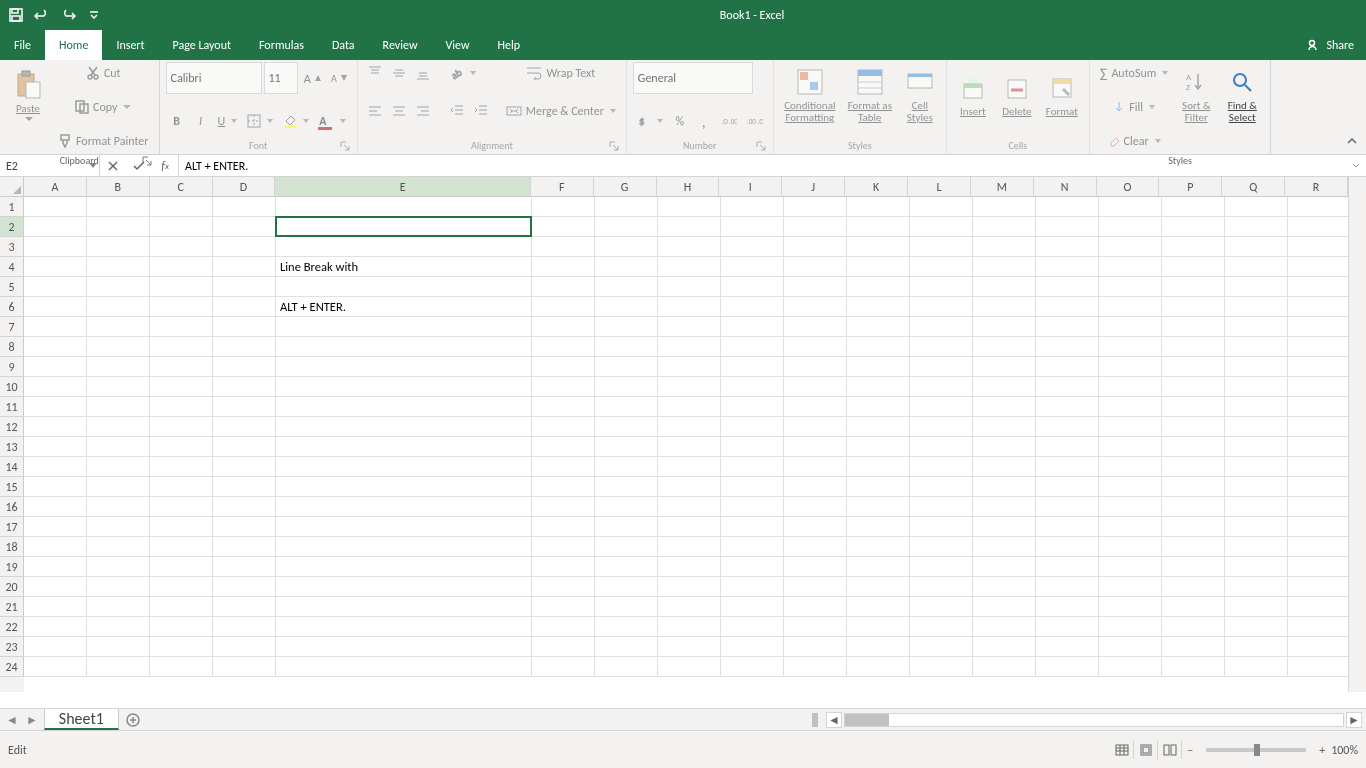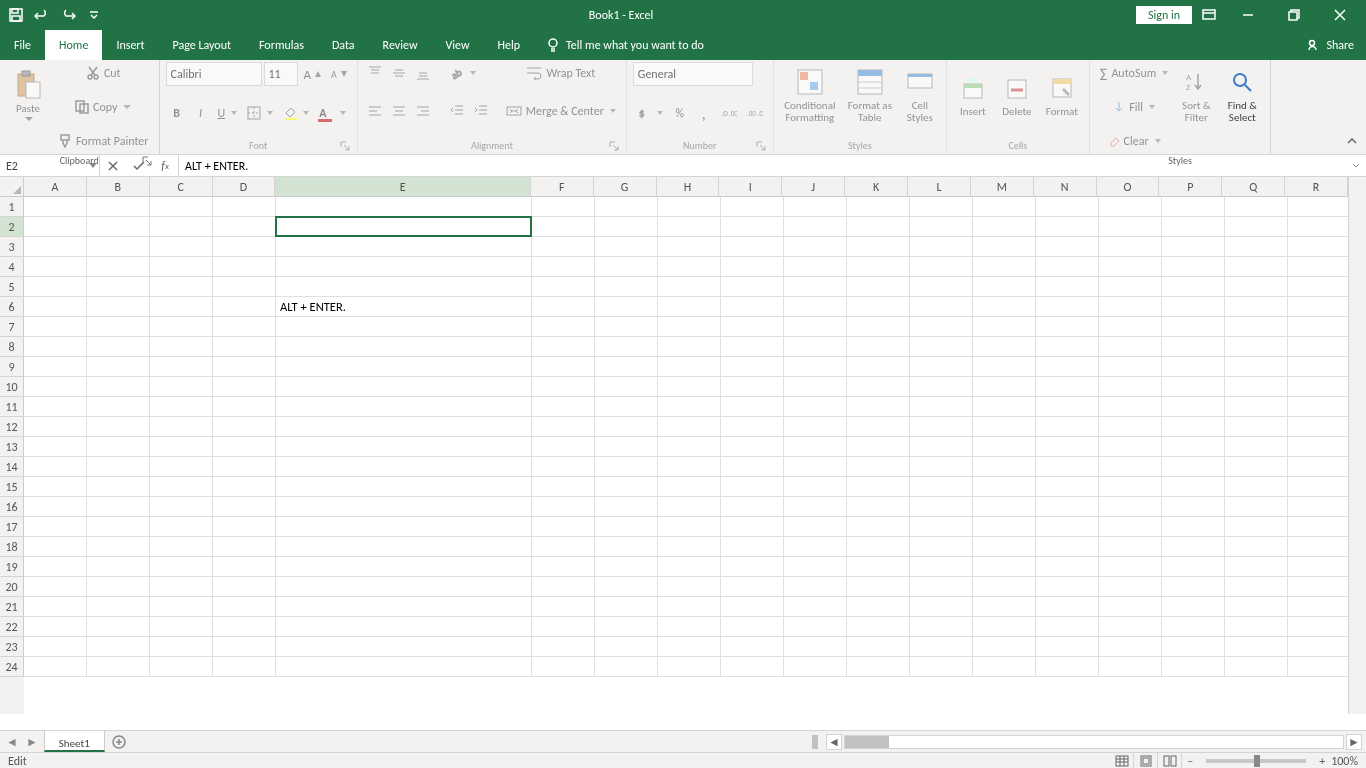--- a/index.html
+++ b/index.html
@@ -26,23 +26,23 @@
 .ribbon { height: 95px; background:#f3f2f1; border-bottom:1px solid #d4d4d4; display:flex; position:relative; }
 .group { border-right:1px solid #d4d4d4; display:flex; flex-direction:column; padding:2px 6px 0 6px; }
 .group-body { flex:1; display:flex; align-items:flex-start; gap:4px; }
 .group-label { text-align:center; font-size:10px; color:#666; padding:2px 0; position:relative; }
 .group-label .launcher { position:absolute; right:0; bottom:2px; width:12px; height:12px; display:flex; align-items:center; justify-content:center; cursor:pointer; }
 .vcol { display:flex; flex-direction:column; gap:12px; }
 .hrow { display:flex; align-items:center; gap:2px; }
 .btn-s { height:22px; min-width:22px; padding:0 4px; display:flex; align-items:center; justify-content:center; cursor:pointer; gap:4px; background:transparent; border:none; color:#444; font-size:12px; }
 .btn-big { width:44px; display:flex; flex-direction:column; align-items:center; justify-content:center; gap:2px; cursor:pointer; height:66px; font-size:11px; color:#444; }
 .btn-big .ico { height:32px; display:flex; align-items:center; justify-content:center; }
-.btn-big span { text-align:center; line-height:1.1; }
+.btn-big span { text-align:center; line-height:1.1;text-decoration:underline; }
 .dd-arrow { margin-left:2px; }
-select.fake, input.fake { border:1px solid #c8c8c8; background:#fff; height:24px; font-size:12px; padding:0 4px; }
+select.fake, input.fake { border:1px solid #c8c8c8; background:#fff; height:32px; font-size:12px; padding:0 4px; }
 .ribbon .dim { opacity:0.55; }
 .ribbon .collapse-btn { position:absolute; right:4px; bottom:2px; width:20px; height:20px; display:flex; align-items:center; justify-content:center; cursor:pointer; }
 
 .fxrow { height:22px; border-bottom:1px solid #d4d4d4; display:flex; align-items:stretch; background:#fff; }
 .namebox { width:100px; border-right:1px solid #d4d4d4; display:flex; align-items:center; padding:0 6px; position:relative; }
 .namebox .dd { position:absolute; right:2px; }
 .fx-btns { display:flex; align-items:center; border-right:1px solid #d4d4d4; }
 .fx-btn { width:26px; display:flex; align-items:center; justify-content:center; cursor:pointer; height:100%; color:#666; }
 .fx-icon { width:26px; display:flex; align-items:center; justify-content:center; font-style:italic; color:#666; }
 .formula-input { flex:1; border:none; outline:none; padding:0 6px; font-size:12px; }
@@ -60,28 +60,28 @@
 .cells { position:absolute; left:24px; top:20px; right:18px; bottom:16px; overflow:hidden; }
 .cellgrid { position:relative; width:100%; height:100%; }
 .sel-outline { position:absolute; border:2px solid #217346; pointer-events:none; z-index:5; }
 .sel-outline .cursor { position:absolute; right:-2px; top:calc(50% - 8px); width:2px; height:16px; background:#217346; animation:blink 1s steps(1) infinite; }
 @keyframes blink { 50% { opacity:0; } }
 .vscroll { position:absolute; right:0; top:0; width:18px; bottom:16px; background:#f3f2f1; border-left:1px solid #d4d4d4; }
 
 .sheetbar { height:22px; background:#f3f2f1; border-top:1px solid #d4d4d4; display:flex; align-items:stretch; }
 .sheetnav { display:flex; align-items:center; padding:0 6px; gap:8px; color:#888; }
 .sheetnav span { cursor:pointer; }
-.sheet-tab { background:#fff; border:1px solid #ccc; border-bottom:2px solid #217346; border-top:none; padding:0 14px; display:flex; align-items:flex-end; font-size:11px; cursor:pointer; }
+.sheet-tab { background:#fff; border:1px solid #ccc; border-bottom:2px solid #217346; border-top:none; padding:0 14px; display:flex; align-items:flex-start; font-size:16px; cursor:pointer; }
 .sheet-add { width:28px; display:flex; align-items:center; justify-content:center; cursor:pointer; color:#666; }
 .sheetbar .hscroll-area { flex:1; display:flex; align-items:center; justify-content:flex-end; padding-right:4px; gap:2px; }
 .sb-track { width:500px; height:14px; background:#fff; border:1px solid #d4d4d4; position:relative; }
 .sb-thumb { position:absolute; left:0; width:44px; top:0; bottom:0; background:#c1c1c1; }
 .sb-arrow { width:16px; height:16px; display:flex; align-items:center; justify-content:center; cursor:pointer; color:#666; border:1px solid #d4d4d4; background:#fff; }
 
-.statusbar { height:16px; background:#f3f2f1; border-top:1px solid #d4d4d4; display:flex; align-items:center; padding:0 8px; font-size:12px; color:#555; }
+.statusbar { height:38px; background:#f3f2f1; border-top:1px solid #d4d4d4; display:flex; align-items:center; padding:0 8px; font-size:12px; color:#555; }
 .statusbar .spacer { flex:1; }
 .statusbar .view-btn { width:24px; height:18px; display:flex; align-items:center; justify-content:center; cursor:pointer; border-right:1px solid #d4d4d4; }
 .zoom-slider { width:100px; height:4px; background:#c8c8c8; margin:0 8px; position:relative; }
 .zoom-slider .knob { position:absolute; left:48px; top:-4px; width:6px; height:12px; background:#888; }
 .zoom-btn { width:16px; text-align:center; cursor:pointer; color:#666; }
 svg { display:block; }
 </style>
 </head>
 <body>
 
@@ -105,58 +105,24 @@
         </svg>
       </div>
     <div class="qat-btn">
         <svg width="10" height="10" viewBox="0 0 10 10" stroke-width="1.5" fill="none">
           <line x1="1" y1="2" x2="9" y2="2"></line>
           <path d="M2 5 L5 8 L8 5"></path>
         </svg>
       </div>
   </div>
   <div class="title">Book1 - Excel</div>
-  <div class="right">
-    <div class="signin">Sign in</div>
-    <div class="ribbon-ctrl">
-        <svg width="14" height="12" viewBox="0 0 14 12" fill="none" stroke="#fff" stroke-width="1.5">
-          <rect x="1" y="1" width="12" height="9"></rect>
-          <line x1="1" y1="4" x2="13" y2="4"></line>
-        </svg>
-      </div>
-    <div class="win-btn">
-        <svg width="12" height="12" viewBox="0 0 12 12" stroke-width="1.5">
-          <line x1="1" y1="6" x2="11" y2="6"></line>
-        </svg>
-      </div>
-    <div class="win-btn">
-        <svg width="12" height="12" viewBox="0 0 12 12" fill="none" stroke-width="1.5">
-          <rect x="1" y="3" width="8" height="8"></rect>
-          <path d="M3 3 V1 H11 V9 H9"></path>
-        </svg>
-      </div>
-    <div class="win-btn">
-        <svg width="12" height="12" viewBox="0 0 12 12" stroke-width="1.5">
-          <line x1="1" y1="1" x2="11" y2="11"></line>
-          <line x1="11" y1="1" x2="1" y2="11"></line>
-        </svg>
-      </div>
-  </div>
 </div>
 
 <div class="tabs">
   <div id="tabs-holder" style="display: contents;"><div class="tab">File</div><div class="tab active">Home</div><div class="tab">Insert</div><div class="tab">Page Layout</div><div class="tab">Formulas</div><div class="tab">Data</div><div class="tab">Review</div><div class="tab">View</div><div class="tab">Help</div></div>
-  <div class="tellme">
-    <svg width="14" height="14" viewBox="0 0 14 14" fill="none" stroke="#fff" stroke-width="1.5">
-        <circle cx="7" cy="5" r="4"></circle>
-        <line x1="5" y1="11" x2="9" y2="11"></line>
-        <line x1="5" y1="13" x2="9" y2="13"></line>
-      </svg>
-    <span>Tell me what you want to do</span>
-  </div>
   <div class="spacer"></div>
   <div class="share">
     <svg width="12" height="12" viewBox="0 0 12 12" fill="none" stroke="#fff" stroke-width="1.5">
         <circle cx="4" cy="4" r="2.5"></circle>
         <path d="M1 11 a3.5 3.5 0 0 1 7 0"></path>
       </svg>
     <span>Share</span>
   </div>
 </div>
 
@@ -678,20 +644,21 @@
         <div style="position: absolute; left: 0px; top: 319px; height: 1px; width: 1327px; background: rgb(224, 224, 224);"></div>
         <div style="position: absolute; left: 0px; top: 339px; height: 1px; width: 1327px; background: rgb(224, 224, 224);"></div>
         <div style="position: absolute; left: 0px; top: 359px; height: 1px; width: 1327px; background: rgb(224, 224, 224);"></div>
         <div style="position: absolute; left: 0px; top: 379px; height: 1px; width: 1327px; background: rgb(224, 224, 224);"></div>
         <div style="position: absolute; left: 0px; top: 399px; height: 1px; width: 1327px; background: rgb(224, 224, 224);"></div>
         <div style="position: absolute; left: 0px; top: 419px; height: 1px; width: 1327px; background: rgb(224, 224, 224);"></div>
         <div style="position: absolute; left: 0px; top: 439px; height: 1px; width: 1327px; background: rgb(224, 224, 224);"></div>
         <div style="position: absolute; left: 0px; top: 459px; height: 1px; width: 1327px; background: rgb(224, 224, 224);"></div>
         <div style="position: absolute; left: 0px; top: 479px; height: 1px; width: 1327px; background: rgb(224, 224, 224);"></div>
         <div style="position: absolute; left: 252px; top: 40px; width: 256px; height: 20px; padding: 2px 4px; font-size: 12.5px; color: rgb(0, 0, 0); font-family: Calibri, sans-serif;"></div>
+        <div style="position: absolute; left: 252px; top: 60px; width: 256px; height: 20px; padding: 2px 4px; font-size: 12.5px; color: rgb(0, 0, 0); font-family: Calibri, sans-serif;">Line Break with</div>
         <div style="position: absolute; left: 252px; top: 80px; width: 256px; height: 20px; padding: 2px 4px; font-size: 12.5px; color: rgb(0, 0, 0); font-family: Calibri, sans-serif;"></div>
         <div style="position: absolute; left: 252px; top: 100px; width: 256px; height: 20px; padding: 2px 4px; font-size: 12.5px; color: rgb(0, 0, 0); font-family: Calibri, sans-serif;">ALT + ENTER.</div>
         <div class="sel-outline" style="left: 251px; top: 19px; width: 257px; height: 21px;">
           <div class="cursor"></div>
         </div>
       </div>
   </div>
   <div class="vscroll"></div>
 </div>
 

